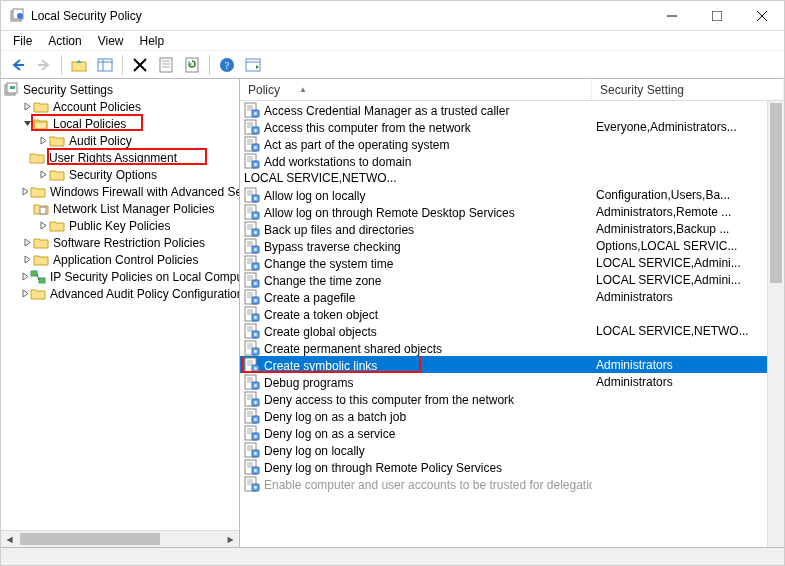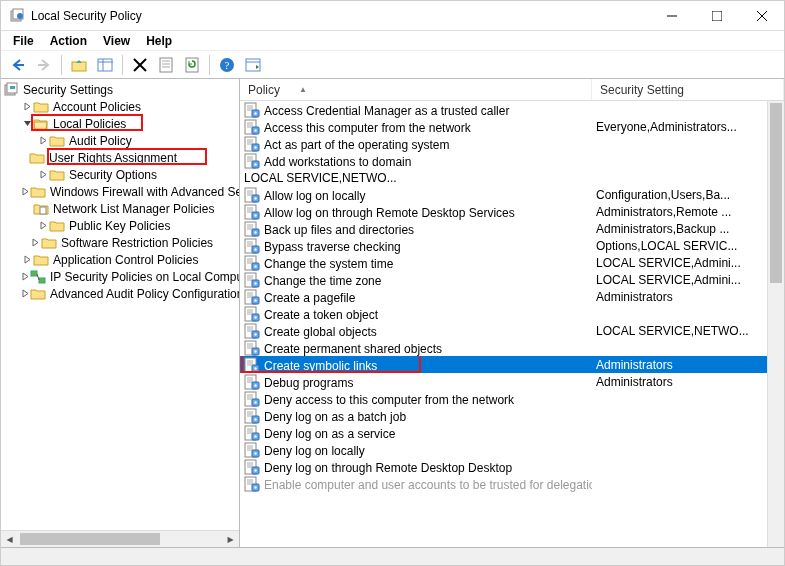--- a/index.html
+++ b/index.html
@@ -33,21 +33,20 @@
     display: flex; align-items: center; justify-content: center;
     font-size: 10px; color: #000;
   }
   
   .menubar {
     height: 20px;
     display: flex;
     align-items: center;
     padding-left: 4px;
     border-bottom: 1px solid #eee;
-    font-weight: bold;
   }
   .menu-item { padding: 2px 8px; }
   
   .toolbar {
     height: 28px;
     display: flex;
     align-items: center;
     padding-left: 4px;
     border-bottom: 1px solid #bbb;
     gap: 0;
@@ -428,21 +427,21 @@
               <path d="M2 1 L7 4.5 L2 8 Z" fill="none" stroke="#666"></path>
             </svg>
           </span>
           <span class="tree-icon">
             <svg width="16" height="14">
               <path d="M1 3h5l1 1h8v8H1z" fill="#fce08a" stroke="#c9a227"></path>
             </svg>
           </span>
           <span class="tree-label">Public Key Policies</span>
         </div>
-        <div class="tree-row" style="padding-left:28px">
+        <div class="tree-row" style="padding-left:20px">
           <span class="expander">
             <svg width="9" height="9">
               <path d="M2 1 L7 4.5 L2 8 Z" fill="none" stroke="#666"></path>
             </svg>
           </span>
           <span class="tree-icon">
             <svg width="16" height="14">
               <path d="M1 3h5l1 1h8v8H1z" fill="#fce08a" stroke="#c9a227"></path>
             </svg>
           </span>
@@ -837,21 +836,21 @@
             <span class="policy-icon">
               <svg width="16" height="16">
                 <rect x="1" y="1" width="11" height="14" fill="#fff" stroke="#888"></rect>
                 <line x1="3" y1="4" x2="9" y2="4" stroke="#aaa"></line>
                 <line x1="3" y1="6" x2="9" y2="6" stroke="#aaa"></line>
                 <line x1="3" y1="8" x2="9" y2="8" stroke="#aaa"></line>
                 <rect x="8" y="8" width="7" height="7" rx="1" fill="#6aa8e8" stroke="#2a6ab8"></rect>
                 <circle cx="11.5" cy="11.5" r="1.2" fill="#fff"></circle>
               </svg>
             </span>
-            <span>Deny log on through Remote Desktop Desktop</span>
+            <span>Deny log on through Remote Policy Services</span>
           </div>
           <div class="cell-setting"></div>
         </div>
         <div class="list-row faded">
           <div class="cell-policy">
             <span class="policy-icon">
               <svg width="16" height="16">
                 <rect x="1" y="1" width="11" height="14" fill="#fff" stroke="#888"></rect>
                 <line x1="3" y1="4" x2="9" y2="4" stroke="#aaa"></line>
                 <line x1="3" y1="6" x2="9" y2="6" stroke="#aaa"></line>

